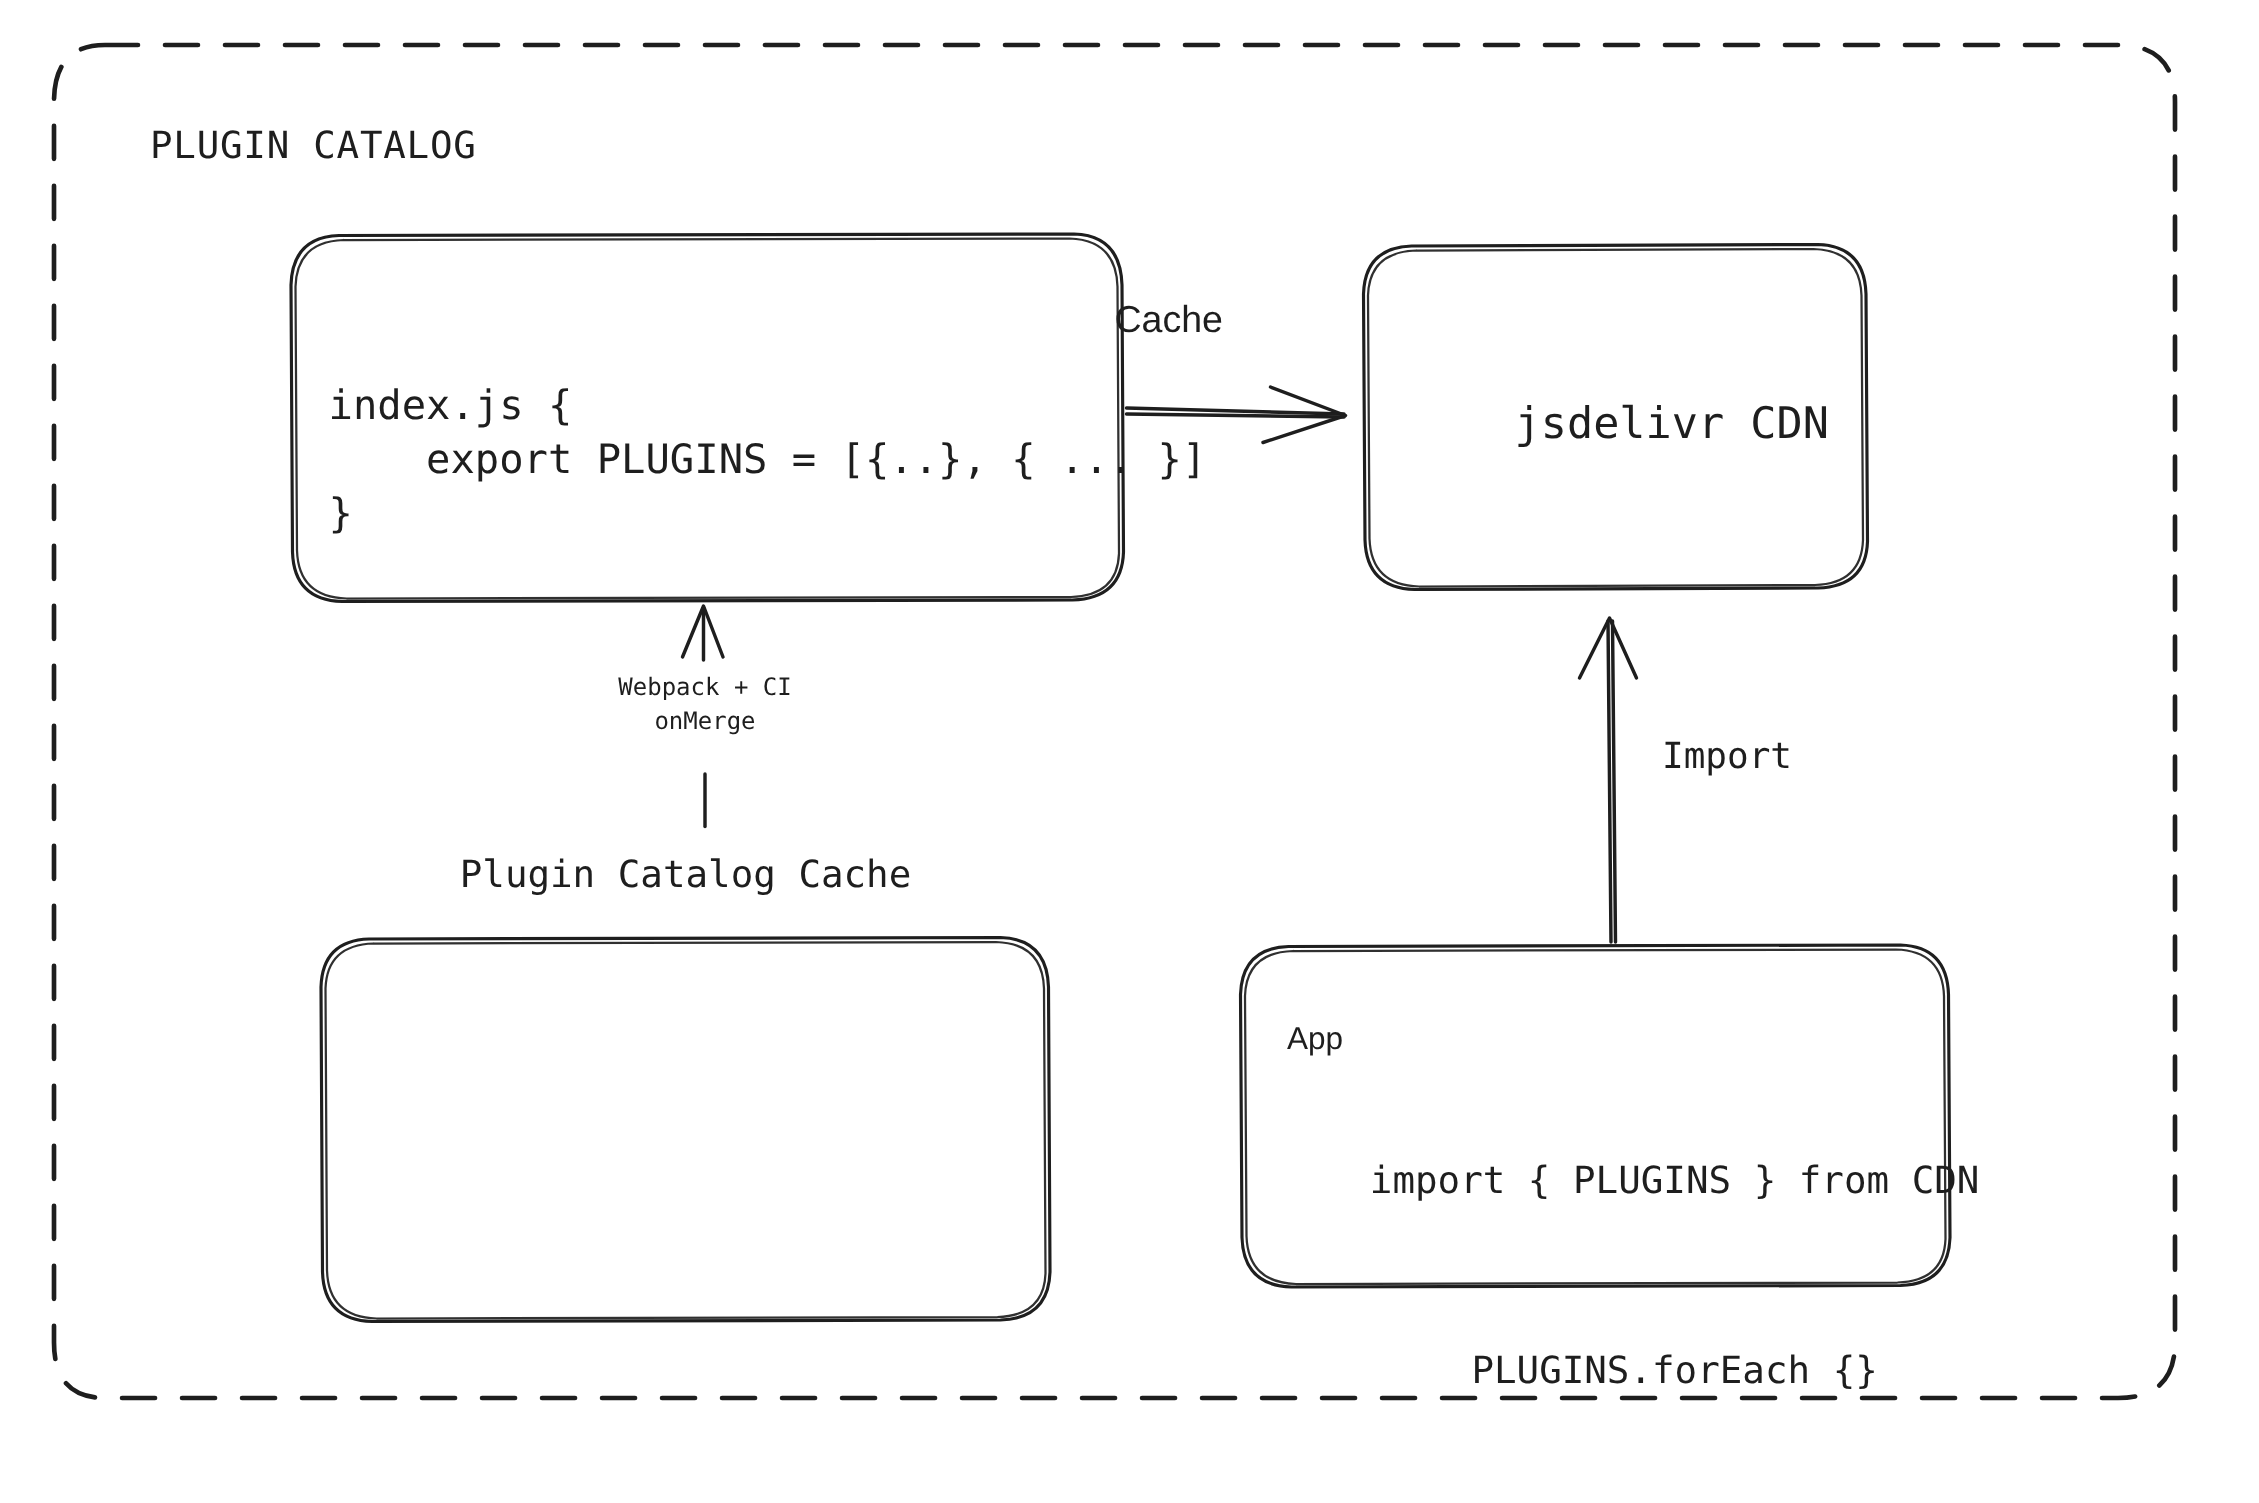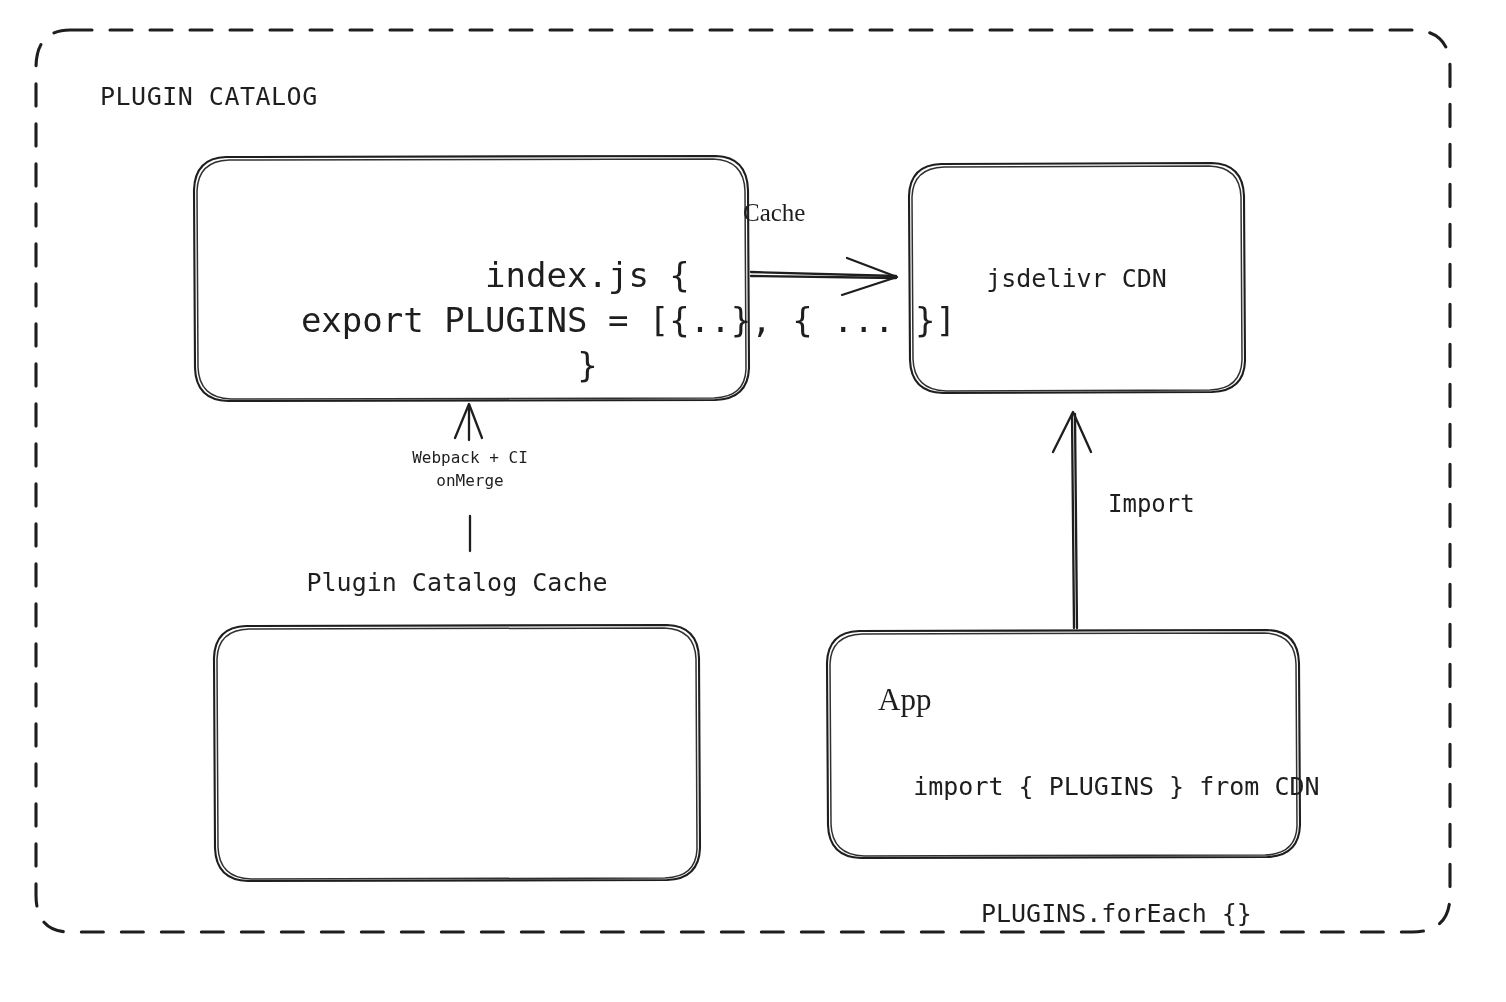--- a/index.html
+++ b/index.html
@@ -43,46 +43,45 @@
 
   
   .txt {
     position: absolute;
     color: #1e1e1e;
     white-space: pre;
     font-family: "DejaVu Sans Mono", monospace;
     line-height: 1.38;
   }
   .txt-sans {
-    font-family: Liberation Serif, serif;
+    font-family: Liberation Sans, sans-serif;
     text-align: right;
   }
 
   #label-plugin-catalog {
     left: 100px; top: 80px;
     font-size: 25px;
     letter-spacing: 0.5px;
   }
   #label-npm {
     left: 194px; top: 195px;
     width: 554px;
     text-align: center;
     font-size: 23px;
   }
   #npm-code {
     left: 219px; top: 253px;
-    font-size: 34px;
+    font-size: 27px;
     line-height: 1.33;
-    text-align: center;
   }
   #label-cdn {
-    left: 910px; top: 262px;
+    left: 948px; top: 262px;
     width: 333px;
     text-align: center;
-    font-size: 25px;
+    font-size: 29px;
   }
   #label-cache {
     left: 743px; top: 196px;
     font-size: 25px;
   }
   #label-webpack {
     left: 340px; top: 447px;
     width: 260px;
     text-align: center;
     font-size: 16px;
@@ -93,22 +92,22 @@
     width: 484px;
     text-align: center;
     font-size: 25px;
   }
   #repo-files {
     left: 222px; top: 706px;
     font-size: 27px;
     line-height: 1.33;
   }
   #label-app {
-    left: 878px; top: 679px;
-    font-size: 31px;
+    left: 858px; top: 679px;
+    font-size: 21px;
   }
   #app-code {
     left: 853px; top: 735px;
     font-size: 25px;
     text-align: center;
   }
   #app-code .gap { display: block; height: 24px; }
   #label-import {
     left: 1108px; top: 488px;
     font-size: 24px;

